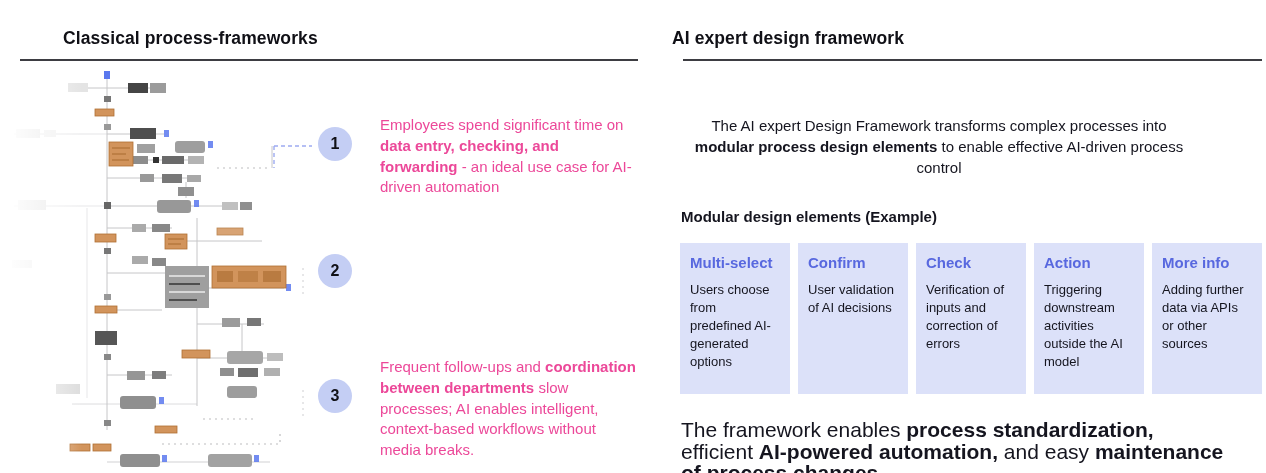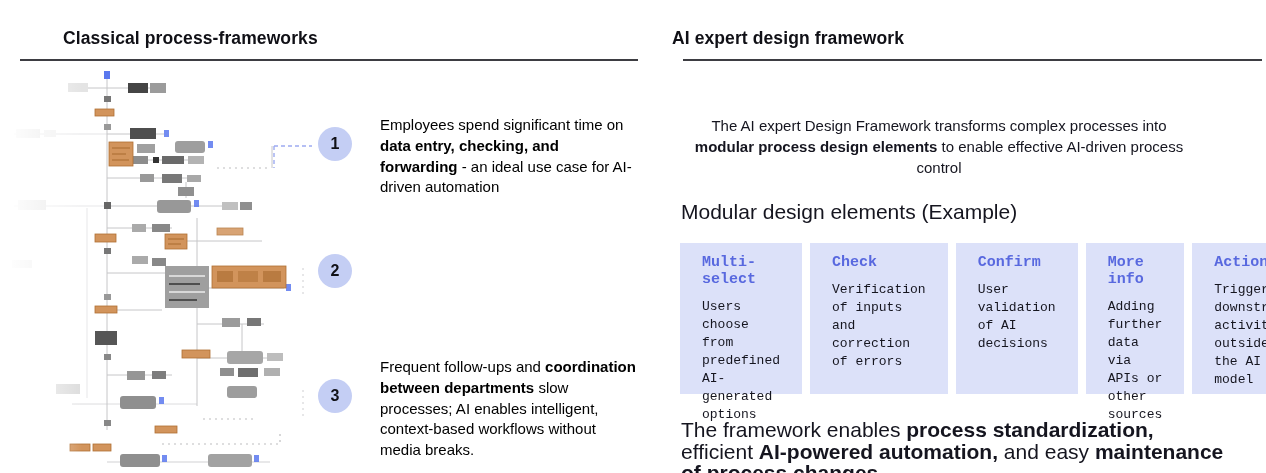--- a/index.html
+++ b/index.html
@@ -28,30 +28,30 @@
   .dotgray  { stroke:#bdbdbf; stroke-width:1.2; stroke-dasharray:2 4; fill:none; }
 
   
   .point-badge {
     position:absolute; left:318px; width:34px; height:34px; border-radius:50%;
     background:var(--circle_bg); display:flex; align-items:center; justify-content:center;
     font-size:16px; font-weight:bold; color:#101016;
   }
   .point-text {
     position:absolute; left:380px; width:256px;
-    font-size:15px; line-height:20.8px; color:#000000;
+    font-size:15px; line-height:20.8px; color:#ec4899;
   }
   .point-text b, .rich b { font-weight:bold; }
 
   
   .intro { position:absolute; left:681px; top:99px; width:516px; font-size:15px; line-height:21px;text-align:center; }
-  .subheading { position:absolute; left:681px; top:184px; font-size:21px; font-weight:normal; }
+  .subheading { position:absolute; left:681px; top:192px; font-size:15px; font-weight:bold; }
   .cards { position:absolute; left:680px; top:227px; width:582px; height:151px; display:flex; gap:8px; }
   .card {
-    flex:1 1 0; background:var(--card_bg); padding:9px 22px; box-sizing:border-box;font-family:Liberation Mono, monospace;
+    flex:1 1 0; background:var(--card_bg); padding:9px 10px; box-sizing:border-box;
   }
   .card-title { font-size:15px; font-weight:bold; color:var(--card_title); margin:2px 0 10px 0; }
   .card-body  { font-size:13px; line-height:18px; color:#15151f; }
   .outro { position:absolute; left:681px; top:403px; width:545px; font-size:21px; line-height:21.5px; }
 </style>
 </head>
 <body style="--card_bg: #dce1f9; --card_title: #5868df; --circle_bg: #c4cef4; --accent_orange: #d2945c; --node_blue: #5a78ee; --dash_blue: #9dabf1;">
 
 <div class="slide">
 
@@ -209,32 +209,32 @@
 
   <div class="intro rich"><span>The AI expert Design Framework transforms complex processes into </span><b>modular process design elements</b><span> to enable effective AI-driven process control</span></div>
   <div class="subheading">Modular design elements (Example)</div>
 
   <div class="cards">
     <div class="card">
       <div class="card-title">Multi-select</div>
       <div class="card-body">Users choose from predefined AI-generated options</div>
     </div>
     <div class="card">
+      <div class="card-title">Confirm</div>
+      <div class="card-body">User validation of AI decisions</div>
+    </div>
+    <div class="card">
       <div class="card-title">Check</div>
       <div class="card-body">Verification of inputs and correction of errors</div>
     </div>
     <div class="card">
-      <div class="card-title">Confirm</div>
-      <div class="card-body">User validation of AI decisions</div>
+      <div class="card-title">Action</div>
+      <div class="card-body">Triggering downstream activities outside the AI model</div>
     </div>
     <div class="card">
       <div class="card-title">More info</div>
       <div class="card-body">Adding further data via APIs or other sources</div>
     </div>
-    <div class="card">
-      <div class="card-title">Action</div>
-      <div class="card-body">Triggering downstream activities outside the AI model</div>
-    </div>
   </div>
 
   <div class="outro rich"><span>The framework enables </span><b>process standardization,</b><span> efficient </span><b>AI-powered automation,</b><span> and easy </span><b>maintenance of process changes.</b></div>
 
 </div>
 
 </body></html>

